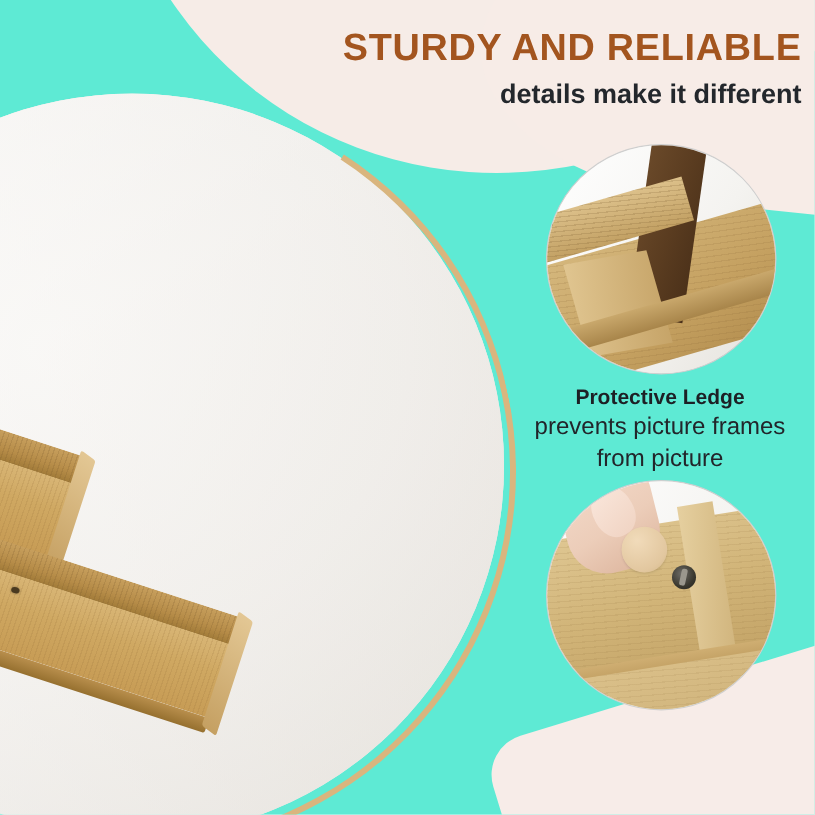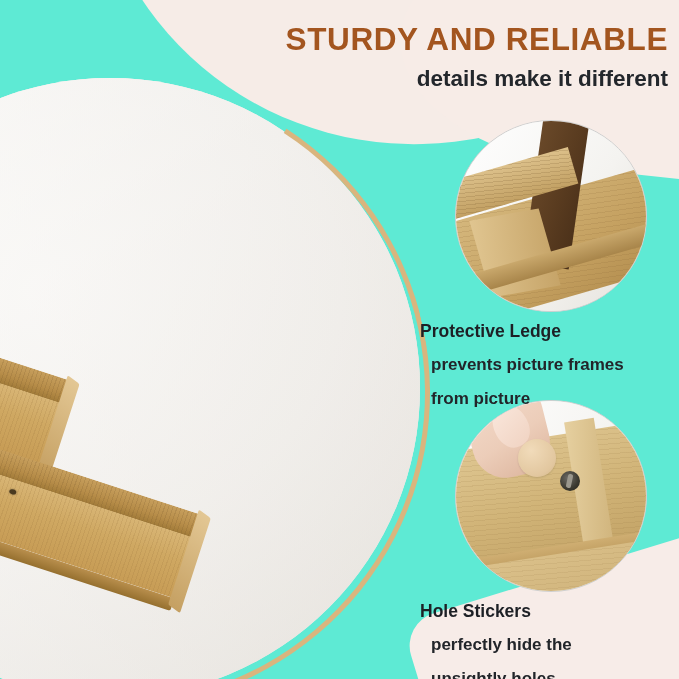--- a/index.html
+++ b/index.html
@@ -317,36 +317,36 @@
     background: #9a978d;
     border-radius: 2px;
     transform: rotate(12deg);
   }
 
   
   .caption {
     position: absolute;
     width: 260px;
     left: 420px;
-    text-align: left;
+    text-align: center;
     z-index: 8;
   }
   .caption .cap-title {
     font-size: 17.5px;
     font-weight: 700;
     color: #1d2025;
     line-height: 1.32;
     margin: 0;
   }
   .caption .cap-line {
-    font-size: 17px;
-    font-weight: 700;
+    font-size: 20px;
+    font-weight: 400;
     color: #22252a;
     line-height: 1.32;
-    margin: 11px;
+    margin: 0;
   }
   .caption-1 { top: 320px; }
   .caption-2 { top: 600px; }
 </style>
 </head>
 <body>
 
 <div class="canvas">
 
   <div class="blob-top"></div>
@@ -405,19 +405,14 @@
     <div class="i2-right-edge"></div>
     <div class="i2-board-edge"></div>
     <div class="i2-board-lower"></div>
     <div class="i2-screw"></div>
     <div class="i2-hand">
       <div class="i2-nail"></div>
     </div>
     <div class="i2-sticker"></div>
   </div>
 
-  <div class="caption caption-2">
-    <p class="cap-title">Hole Stickers</p>
-    <p class="cap-line">perfectly hide the</p>
-    <p class="cap-line">unsightly holes</p>
-  </div>
 
 </div>
 
 </body></html>

